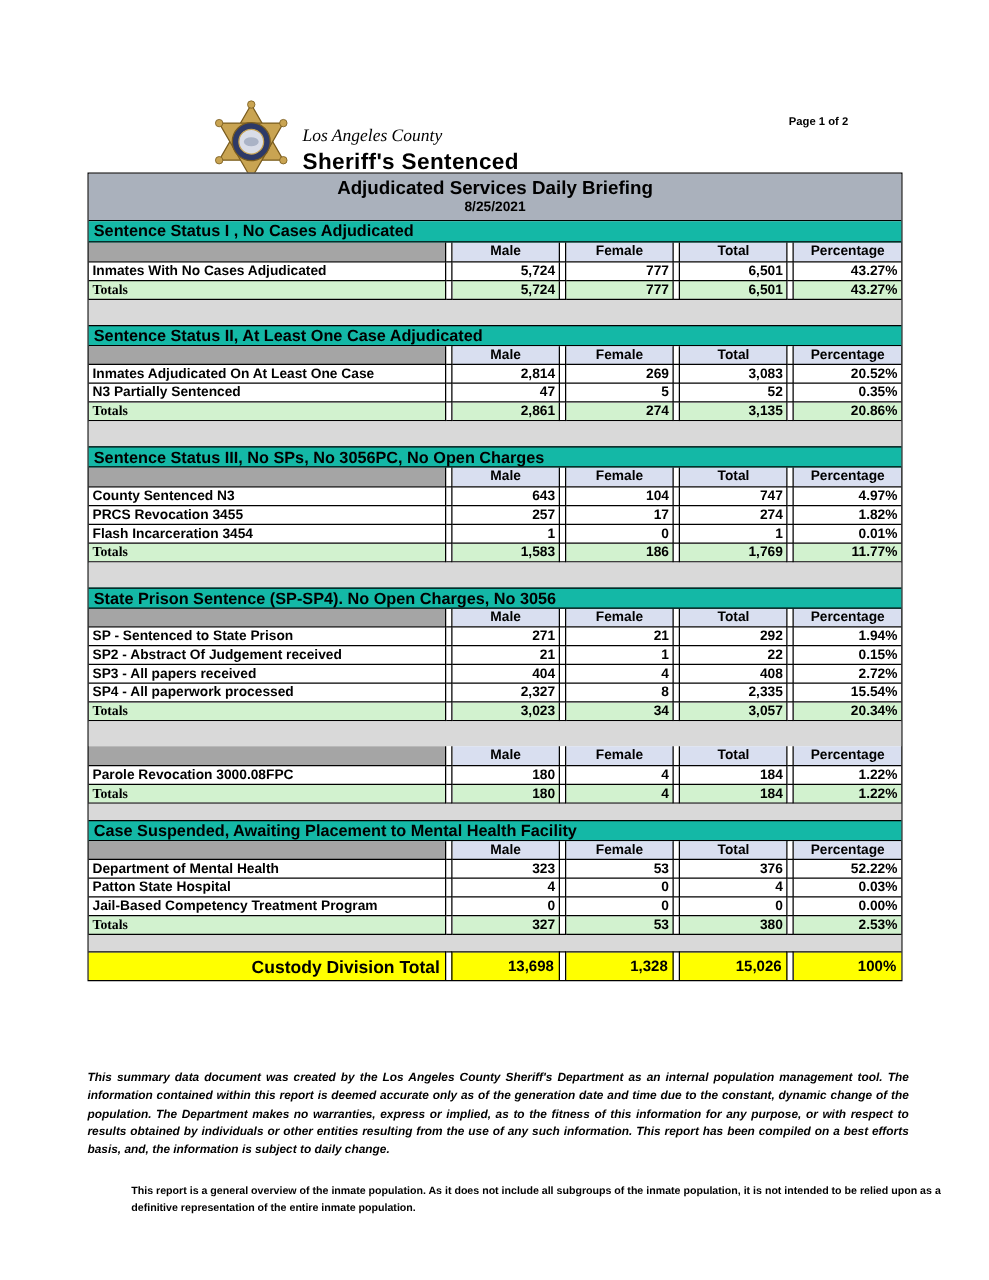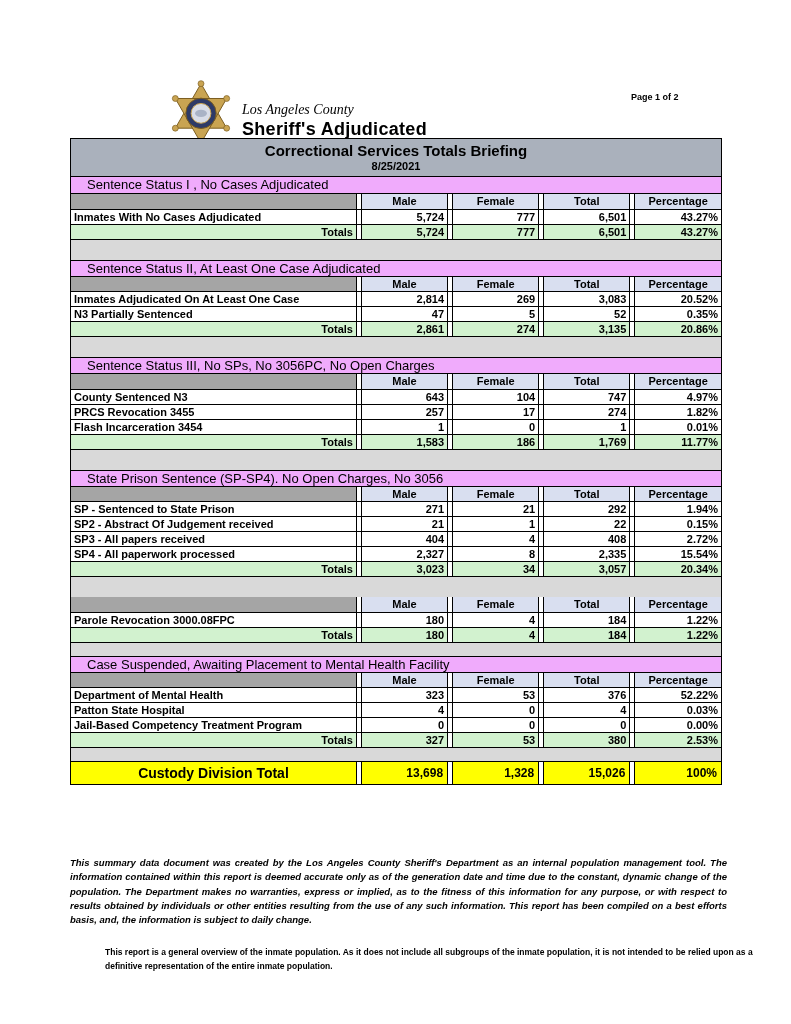--- a/index.html
+++ b/index.html
@@ -16,49 +16,49 @@
   .lh-dept   { font-size:18px; font-weight:bold; letter-spacing:.3px; margin-top:1px; }
   .page-num  { position:absolute; top:92px; left:631px; font-size:9px; font-weight:bold; }
 
   
   .report { position:absolute; top:138px; left:70px; width:652px; border:1px solid #000; background:#fff; }
   .titlebar { background:#aab1bc; border-bottom:1px solid #000; text-align:center; padding:3px 0 4px; }
   .titlebar .t { font-size:15px; font-weight:bold; }
   .titlebar .d { font-size:11px; font-weight:bold; margin-top:1px; }
 
   .section-title {
-    background:#f0abfc; border-top:1px solid #000; border-bottom:1px solid #000;
-    font-size:13px; font-weight:normal; padding:0 16px; height:17px; line-height:16px;
+    background:#14b8a6; border-top:1px solid #000; border-bottom:1px solid #000;
+    font-size:13px; font-weight:bold; padding:0 4px; height:17px; line-height:16px;
   }
   .section-title.first { border-top:none; }
 
   table.grid { border-collapse:collapse; width:100%; table-layout:fixed; font-size:11px; font-weight:bold; }
   table.grid td { border:1px solid #000; height:15px; padding:0 3px; overflow:hidden; white-space:nowrap; }
   table.grid tr:first-child td { border-top:none; }
   table.grid td:first-child { border-left:none; }
   table.grid td:last-child  { border-right:none; }
   col.c-lbl { width:285px; } col.c-sp { width:5px; } col.c-num { width:86px; }
   td.hgray { background:#a5a5a5; }
   td.hdr   { background:#d9dff0; text-align:center; }
   td.lbl   { background:#fff; text-align:left; }
   td.num   { background:#fff; text-align:right; }
   td.sp    { background:#fff; padding:0; }
   tr.totals td { background:#d2f2cf; }
-  tr.totals td.lbl { text-align:right; }
+  tr.totals td.lbl { text-align:left;font-family:Liberation Serif, serif; }
   tr.totals td.sp { background:#fff; }
 
   .gap    { height:20px; background:#d9d9d9; }
   .gap-sm { height:13px; background:#d9d9d9; }
 
   table.custody { border-collapse:collapse; width:100%; table-layout:fixed; font-size:12px; font-weight:bold; }
   table.custody td { border:1px solid #000; border-bottom:none; height:22px; padding:0 4px; background:#ffff00; }
   table.custody td:first-child { border-left:none; }
   table.custody td:last-child  { border-right:none;padding-left:48px; }
   table.custody td.sp  { background:#fff; padding:0; }
-  table.custody td.lbl { text-align:center; font-size:14px; }
+  table.custody td.lbl { text-align:right; font-size:14px; }
   table.custody td.num { text-align:right; }
 
   
   .disclaimer {
     position:absolute; top:856px; left:70px; width:657px;
     font-size:9.5px; font-style:italic; font-weight:bold; line-height:1.5; text-align:justify;
   }
   .bottom-note {
     position:absolute; top:946px; left:57px; width:684px;
     font-size:8.5px; font-weight:bold; line-height:1.6;margin-left:48px;
@@ -79,29 +79,29 @@
       <circle cx="11.1" cy="73.5" r="4.5" fill="#c9a452" stroke="#7a5c1e"></circle>
       <circle cx="11.1" cy="28.5" r="4.5" fill="#c9a452" stroke="#7a5c1e"></circle>
       <circle cx="50" cy="51" r="23" fill="#2e3a67" stroke="#7a5c1e" stroke-width="1.5"></circle>
       <circle cx="50" cy="51" r="15" fill="#d9dde8" stroke="#c9a452" stroke-width="1.5"></circle>
       <ellipse cx="50" cy="51" rx="9" ry="5.5" fill="#aab3c6"></ellipse>
       <circle cx="50" cy="103" r="1.5" fill="#7a5c1e"></circle>
     </svg>
   </span>
   <div class="lh-text">
     <div class="lh-county">Los Angeles County</div>
-    <div class="lh-dept">Sheriff's Adjudicated</div>
+    <div class="lh-dept">Sheriff's Sentenced</div>
   </div>
 </div>
 <div class="page-num">Page 1 of 2</div>
 
 <div class="report">
 
   <div class="titlebar">
-    <div class="t">Correctional Services Totals Briefing</div>
+    <div class="t">Adjudicated Services Daily Briefing</div>
     <div class="d">8/25/2021</div>
   </div>
 
   <div class="section-title first">Sentence Status I , No Cases Adjudicated</div>
   <table class="grid">
     <colgroup>
         <col class="c-lbl">
         <col class="c-sp">
         <col class="c-num">
         <col class="c-sp">

